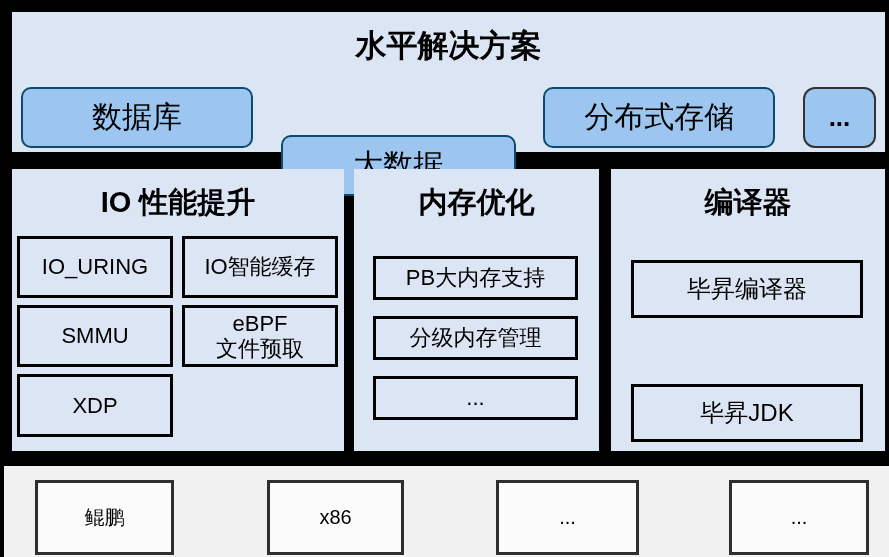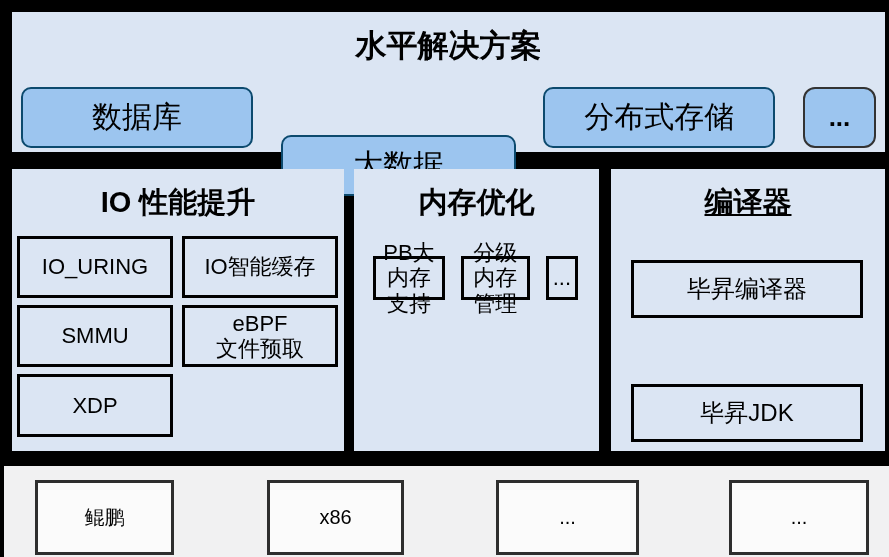--- a/index.html
+++ b/index.html
@@ -28,35 +28,35 @@
   }
   .chip-db { width: 232px; }
   .chip-bd { width: 235px; margin-top: 48px; }
   .chip-ds { width: 232px; }
   .chip-more { width: 73px; border: 2.5px solid #333; border-radius: 12px; font-weight: bold; font-size: 26px; }
 
   
   .mid-title { font-size: 29px; padding-top: 10px; }
   .io-panel   { left: 8px;   top: 165px; width: 332px; height: 282px; }
   .mem-panel  { left: 350px; top: 165px; width: 245px; height: 282px; }
-  .comp-panel { left: 607px; top: 165px; width: 274px; height: 282px; text-decoration: underline; }
+  .comp-panel { left: 607px; top: 165px; width: 274px; height: 282px; }
 
   .io-grid {
     position: absolute; left: 1px; top: 63px;
     display: grid; grid-template-columns: 156px 156px;
     grid-template-rows: 62px 62px 63px; column-gap: 9px; row-gap: 7px;
   }
   .fbox {
     border: 3px solid #000; display: flex; align-items: center;
     justify-content: center; text-align: center; font-size: 22px;
     white-space: pre-line; line-height: 1.15; background: transparent;
   }
   .mem-stack {
     position: absolute; left: 15px; top: 83px; width: 213px;
-    display: flex; flex-direction: row; gap: 16px;
+    display: flex; flex-direction: column; gap: 16px;
   }
   .mem-stack .fbox { height: 44px; }
   .comp-stack {
     position: absolute; left: 16px; top: 87px; width: 240px;
     display: flex; flex-direction: column; gap: 66px;
   }
   .comp-stack .fbox { height: 58px; font-size: 24px; }
 
   
   .bottom-bar {

